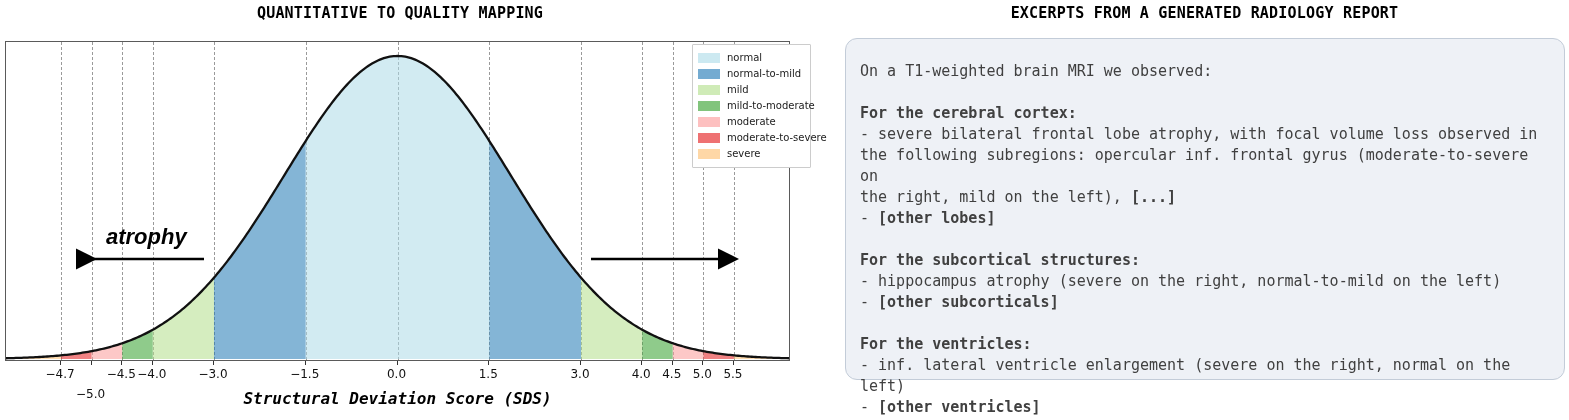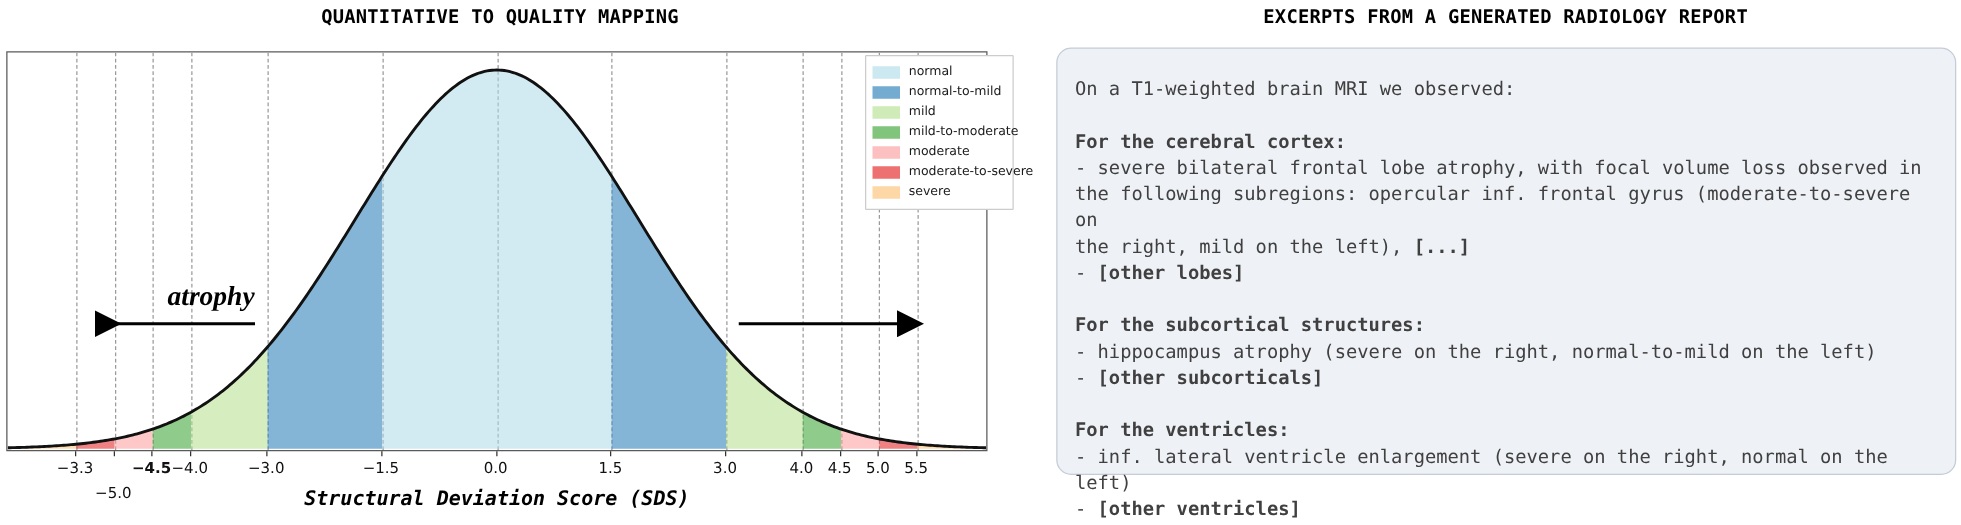--- a/index.html
+++ b/index.html
@@ -51,27 +51,26 @@
     width: 0;
     border-left: 1.3px dashed #9a9a9a;
   }
   .svg-curve {
     position: absolute;
     left: 0; top: 0;
   }
   
   .annot {
     position: absolute;
-    font-family: Liberation Serif, serif;
+    font-family: Liberation Sans, sans-serif;
     font-style: italic;
     font-weight: bold;
     font-size: 22px;
     color: #000;
     white-space: nowrap;
-    margin-left: 28px;
   }
   .annot-atrophy { left: 100px; top: 182px; }
   .annot-enlargement { left: 617px; top: 182px; }
   .arrow-svg { position: absolute; left: 0; top: 0; }
 
   
   .legend {
     position: absolute;
     left: 692px; top: 44px;
     background: #ffffff;
@@ -252,25 +251,25 @@
           <span class="legend-label">moderate-to-severe</span>
         </div>
         <div class="legend-row">
           <span class="legend-swatch" style="background: rgb(253, 191, 111); opacity: 0.62;"></span>
           <span class="legend-label">severe</span>
         </div>
       </div>
 
     <div class="xaxis-ticks" id="xaxis">
         <div class="tick-mark" style="left: 55.05px;"></div>
-        <div class="tick-label" style="left: 55.05px;">−3.3</div>
+        <div class="tick-label" style="left: 55.05px;">−4.7</div>
         <div class="tick-mark" style="left: 85.64px;"></div>
         <div class="tick-label" style="left: 85.64px; margin-top: 20px;">−5.0</div>
         <div class="tick-mark" style="left: 116.23px;"></div>
-        <div class="tick-label" style="left: 116.23px; font-weight: bold;">−4.5</div>
+        <div class="tick-label" style="left: 116.23px;">−4.5</div>
         <div class="tick-mark" style="left: 146.81px;"></div>
         <div class="tick-label" style="left: 146.81px; text-align: right;">−4.0</div>
         <div class="tick-mark" style="left: 207.98px;"></div>
         <div class="tick-label" style="left: 207.98px;">−3.0</div>
         <div class="tick-mark" style="left: 299.74px;"></div>
         <div class="tick-label" style="left: 299.74px;">−1.5</div>
         <div class="tick-mark" style="left: 391.5px;"></div>
         <div class="tick-label" style="left: 391.5px;">0.0</div>
         <div class="tick-mark" style="left: 483.26px;"></div>
         <div class="tick-label" style="left: 483.26px;">1.5</div>

